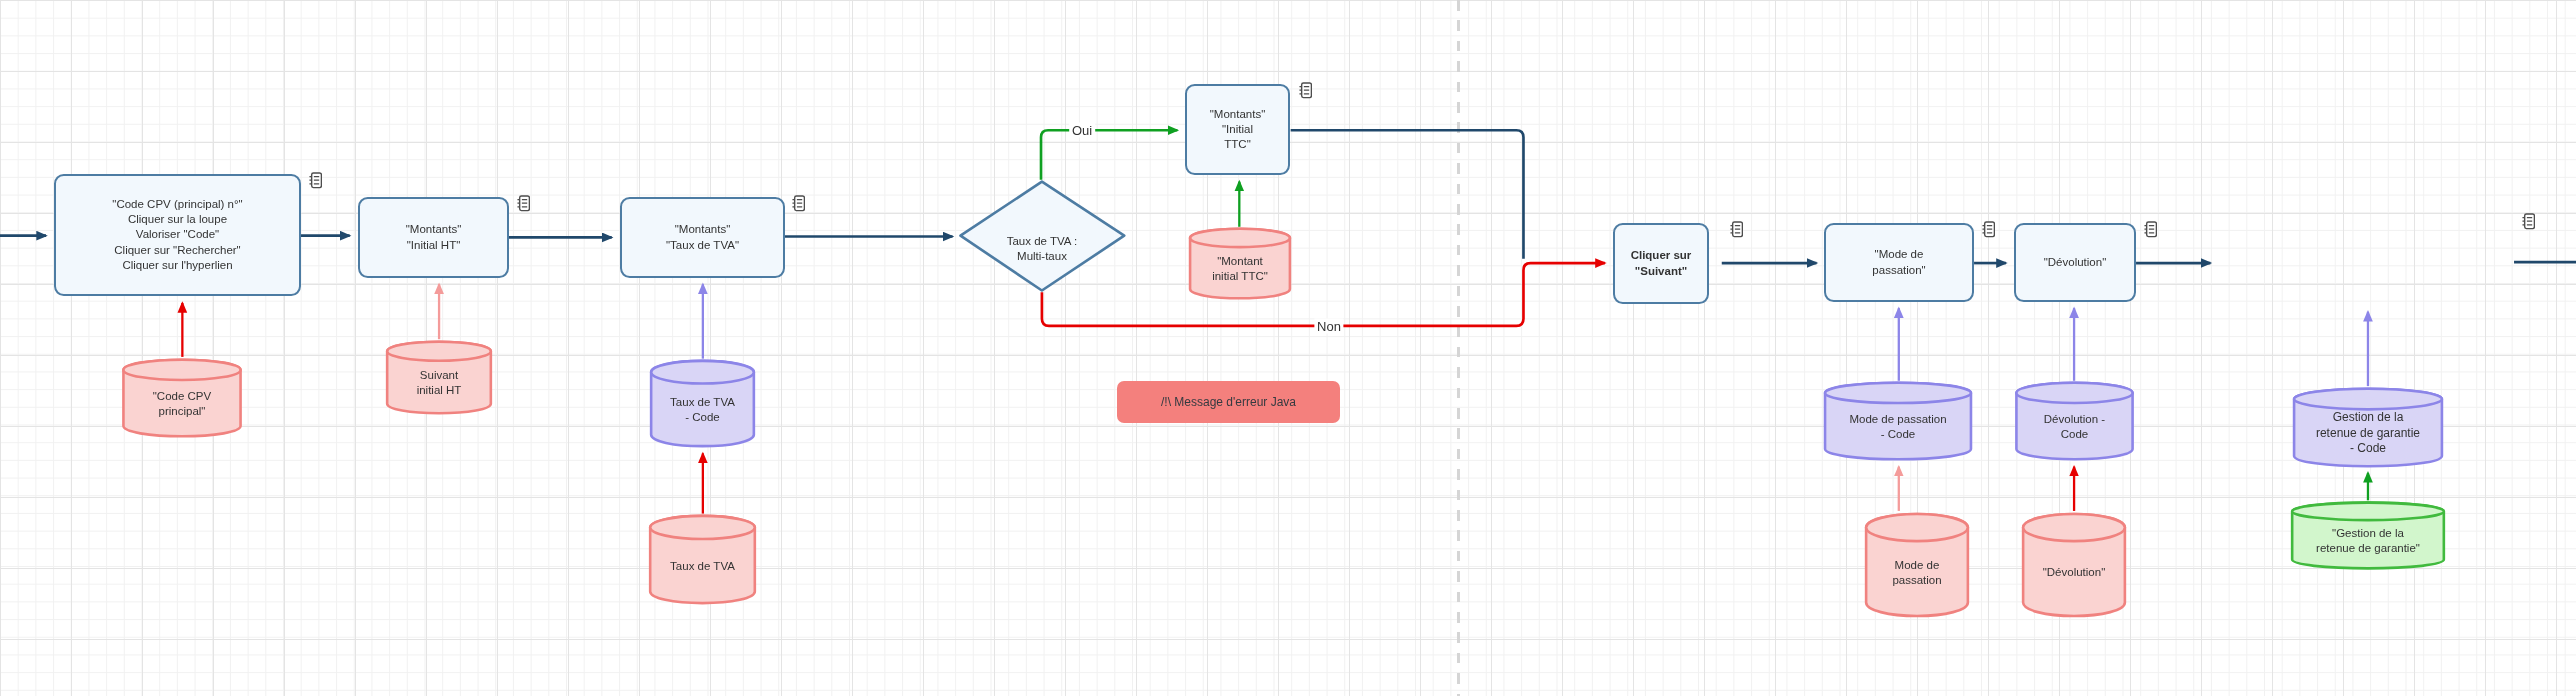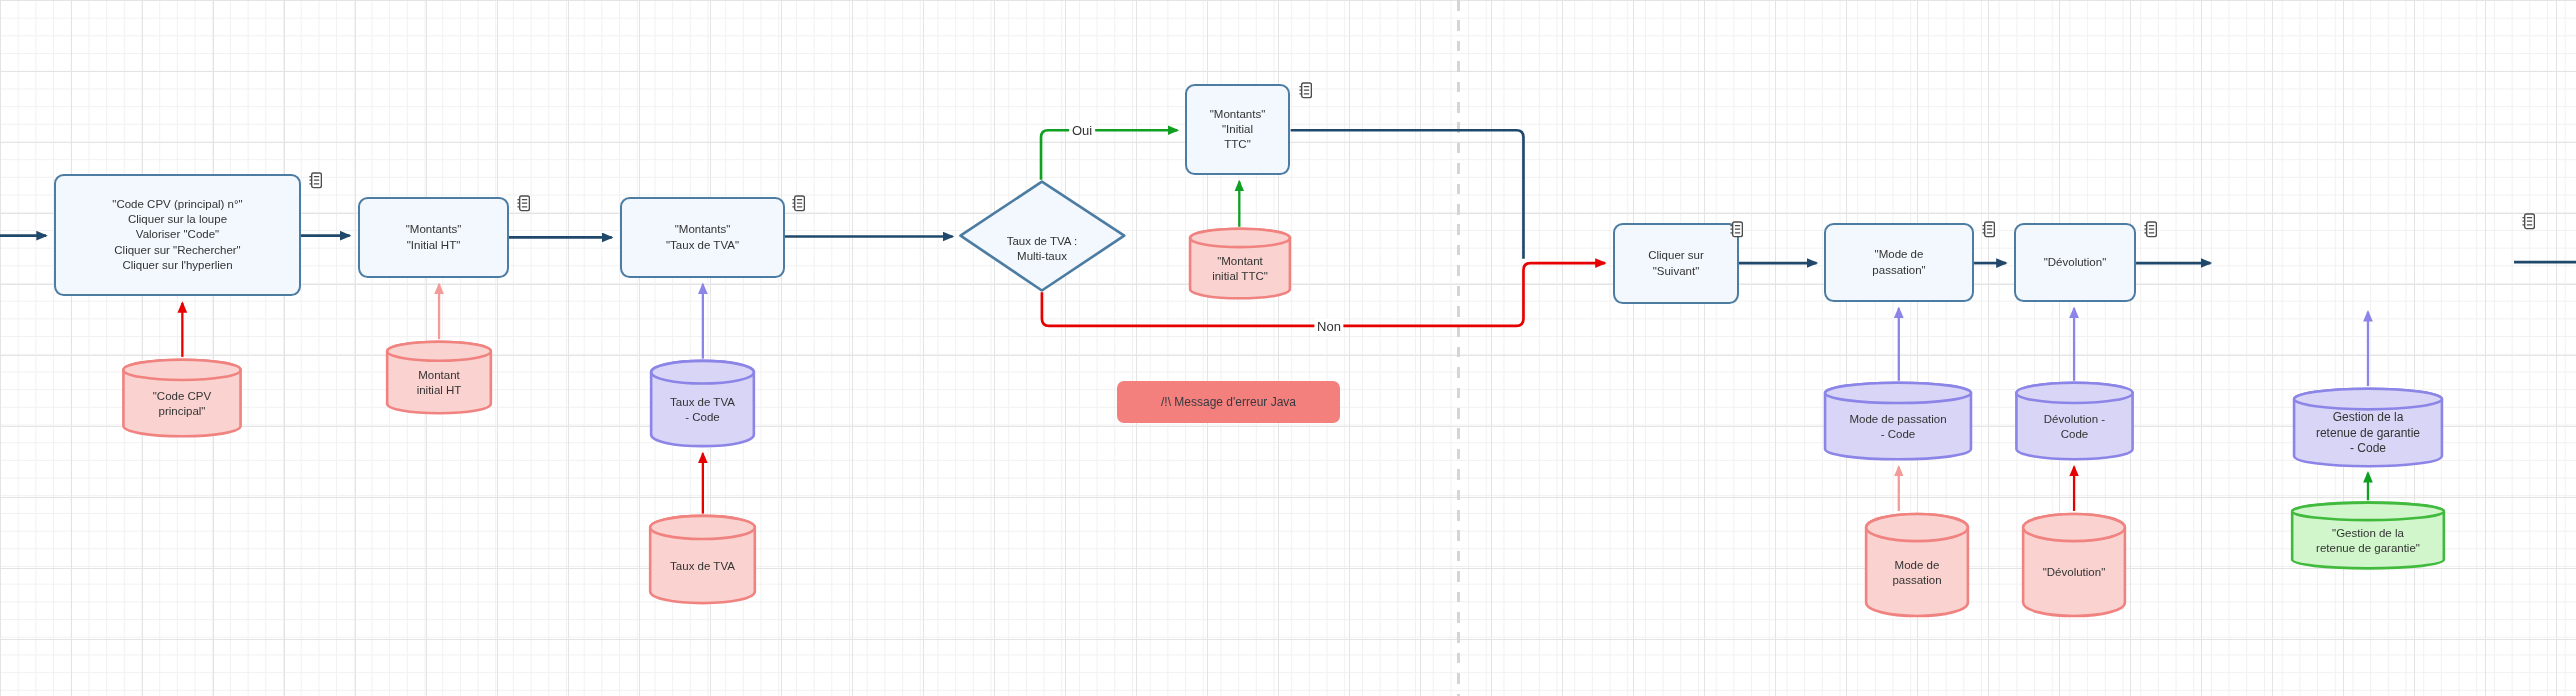--- a/index.html
+++ b/index.html
@@ -122,21 +122,21 @@
   </div>
   <div class="diamond-label" style="left:971px;top:209px;width:142px;height:55px;">
     <div class="diamond-label-text">Taux de TVA :
 Multi-taux</div>
   </div>
   <div class="node" style="left:1185px;top:84px;width:105px;height:91px;">
     <div class="node-label">"Montants"
 "Initial
 TTC"</div>
   </div>
-  <div class="node" style="left:1613px;top:223px;width:126px;height:81px;">
+  <div class="node" style="left:1613px;top:223px;width:96px;height:81px;font-weight:bold;">
     <div class="node-label">Cliquer sur
 "Suivant"</div>
   </div>
   <div class="node" style="left:1824px;top:223px;width:150px;height:79px;">
     <div class="node-label">"Mode de
 passation"</div>
   </div>
   <div class="node" style="left:2014px;top:223px;width:122px;height:79px;">
     <div class="node-label">"Dévolution"</div>
   </div>
@@ -152,21 +152,21 @@
         <ellipse vector-effect="non-scaling-stroke" stroke-width="2.6" cx="50" cy="14" rx="48" ry="13"></ellipse>
       </svg>
     <div class="cyl-label">"Code CPV
 principal"</div>
   </div>
   <div class="cyl cyl-pink" style="left:385px;top:341px;width:108px;height:73px;">
     <svg viewBox="0 0 100 100" preserveAspectRatio="none">
         <path vector-effect="non-scaling-stroke" stroke-width="2.6" d="M2,14 L2,86 C2,93.5 23,99 50,99 C77,99 98,93.5 98,86 L98,14 C98,6.5 77,1 50,1 C23,1 2,6.5 2,14 Z"></path>
         <ellipse vector-effect="non-scaling-stroke" stroke-width="2.6" cx="50" cy="14" rx="48" ry="13"></ellipse>
       </svg>
-    <div class="cyl-label">Montant
+    <div class="cyl-label">Suivant
 initial HT</div>
   </div>
   <div class="cyl cyl-purple" style="left:649px;top:360px;width:107px;height:87px;">
     <svg viewBox="0 0 100 100" preserveAspectRatio="none">
         <path vector-effect="non-scaling-stroke" stroke-width="2.6" d="M2,14 L2,86 C2,93.5 23,99 50,99 C77,99 98,93.5 98,86 L98,14 C98,6.5 77,1 50,1 C23,1 2,6.5 2,14 Z"></path>
         <ellipse vector-effect="non-scaling-stroke" stroke-width="2.6" cx="50" cy="14" rx="48" ry="13"></ellipse>
       </svg>
     <div class="cyl-label">Taux de TVA
 - Code</div>
   </div>

